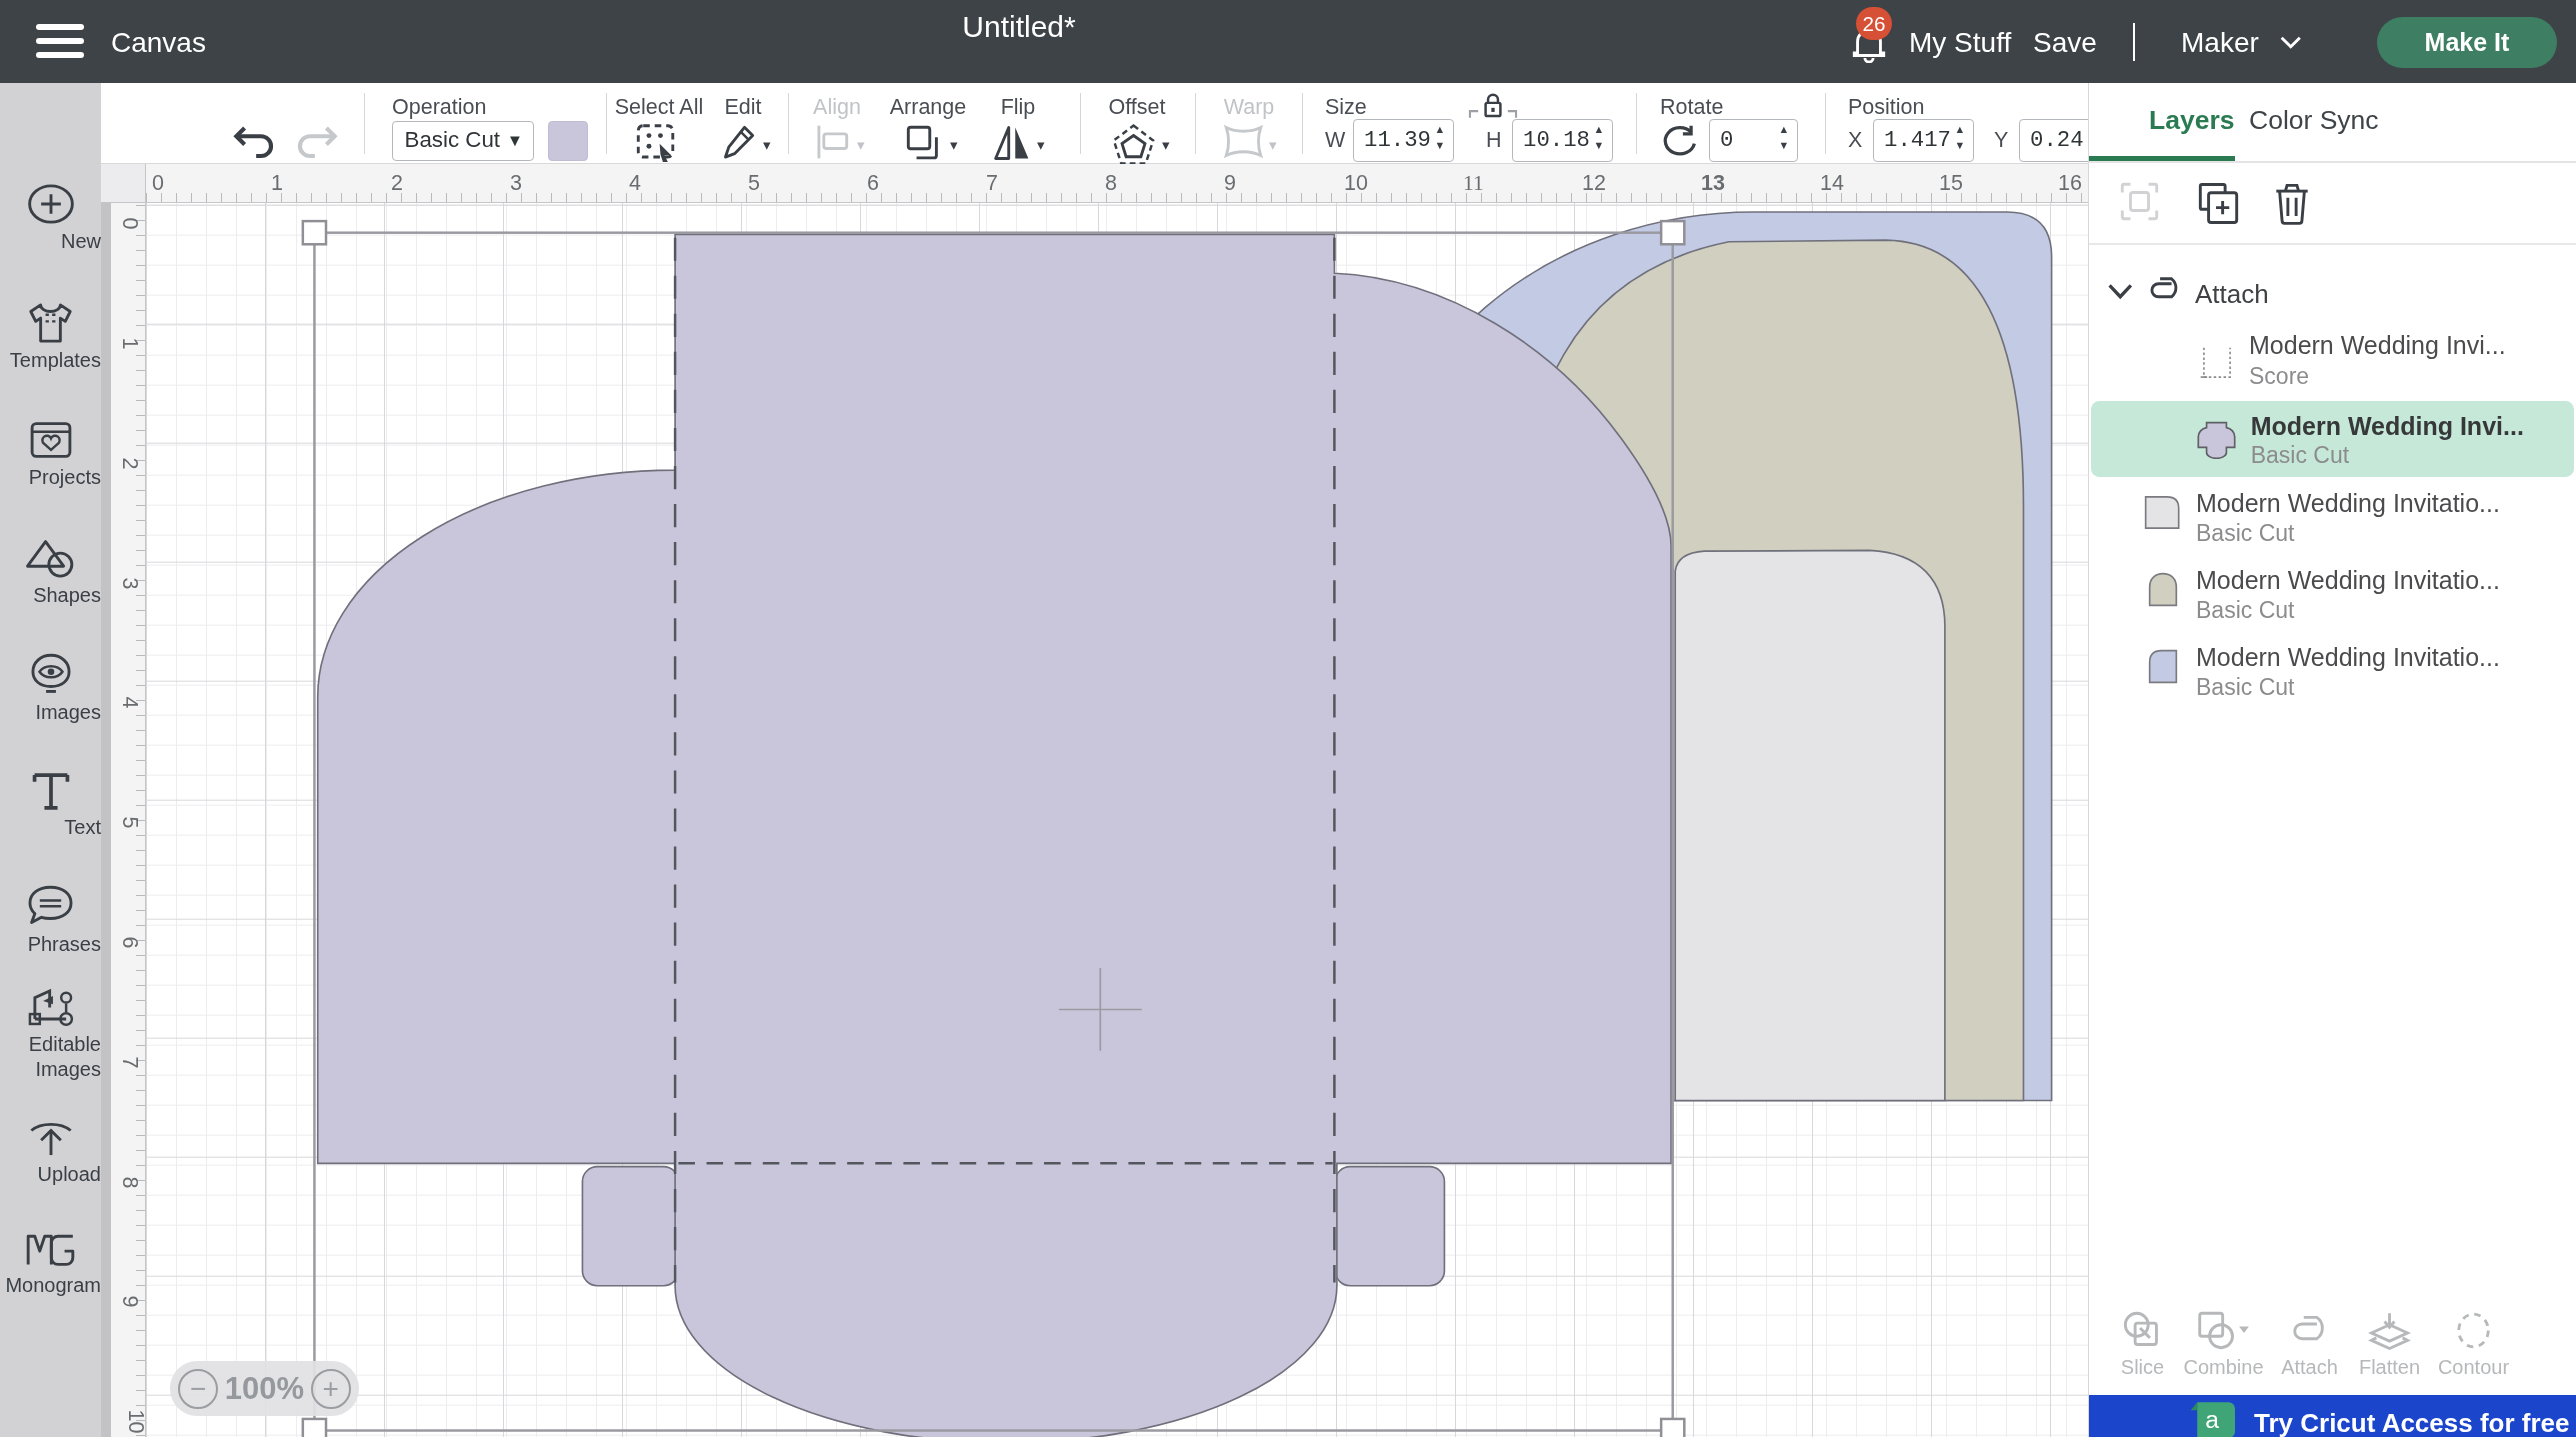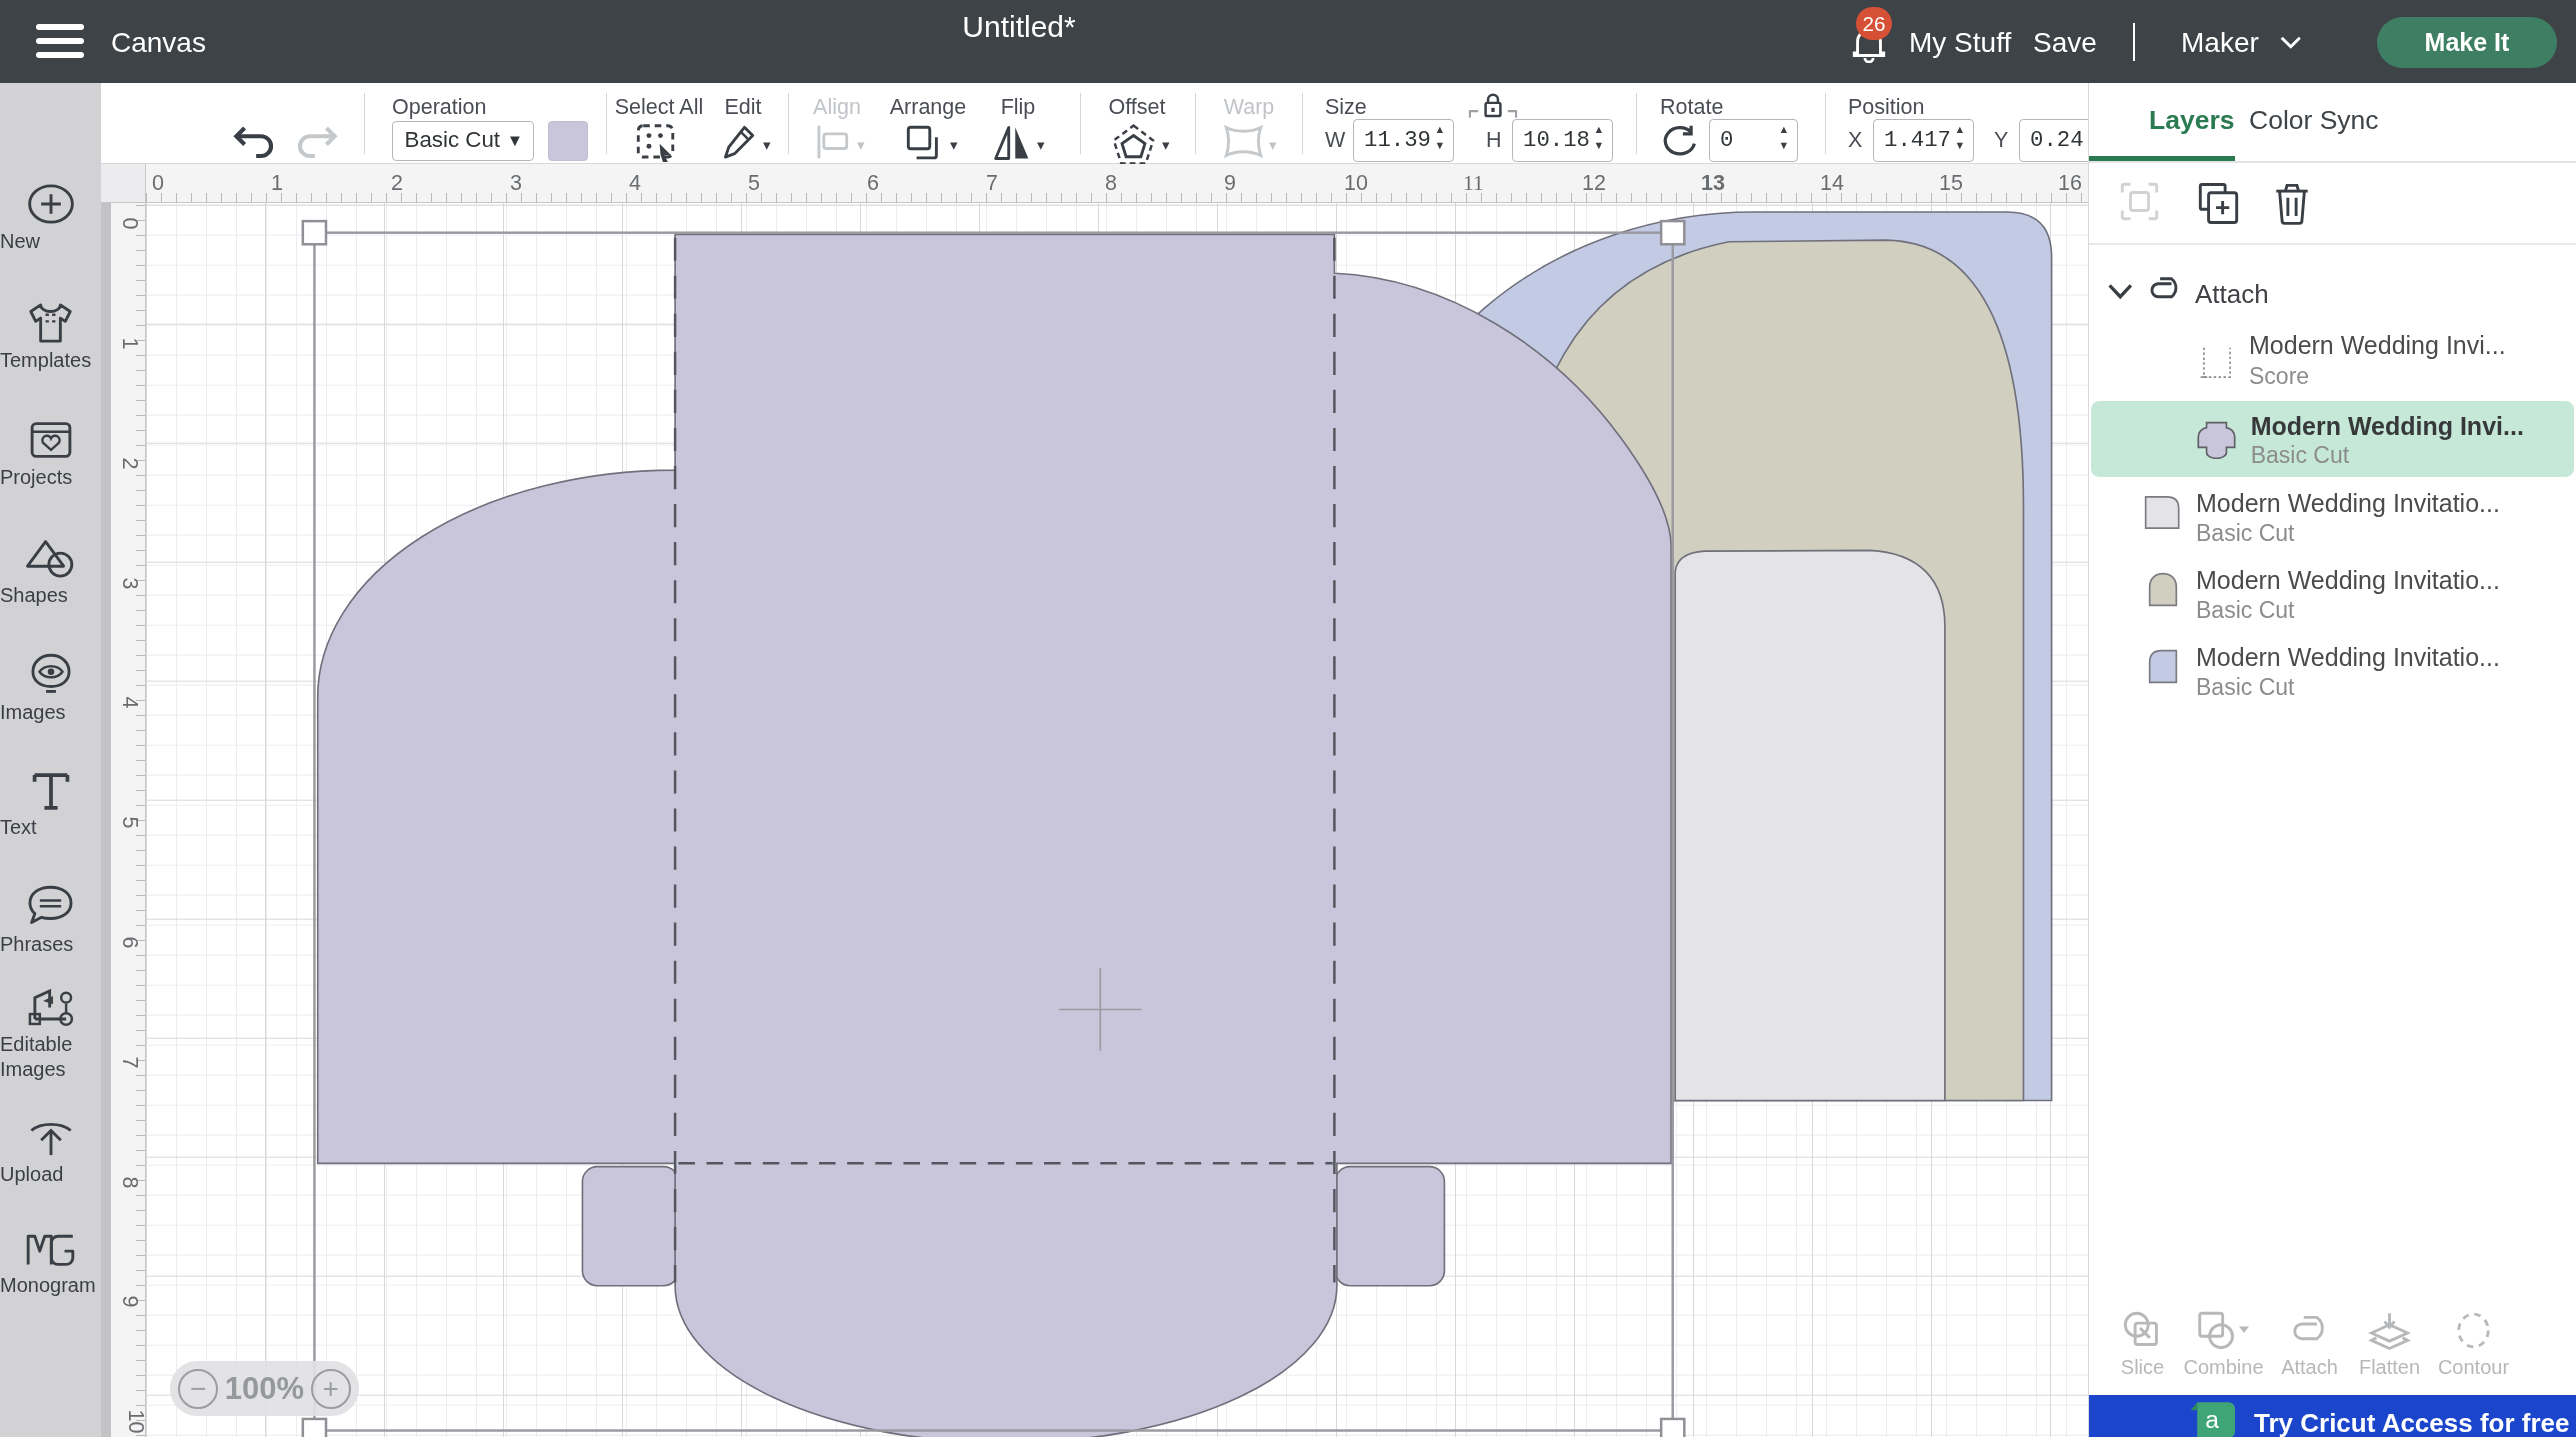--- a/index.html
+++ b/index.html
@@ -14,21 +14,21 @@
   .hd-title { position:absolute; left:1019px; top:10px; transform:translateX(-50%); font-size:30px; }
   .hd-bell { position:absolute; left:1851px; top:25px; width:36px; height:38px; }
   .hd-badge { position:absolute; left:1856px; top:6.6px; min-width:36px; height:33px; border-radius:16.5px; background:#d65036; color:#fff; font-size:20.7px; text-align:center; line-height:33px; padding:0 5px; }
   .hd-link { position:absolute; top:27px; font-size:28px; color:#fff; cursor:pointer; }
   .hd-divider { position:absolute; left:2133px; top:23px; width:1.7px; height:38px; background:#ffffff; }
   .hd-chev { position:absolute; left:2280px; top:36px; width:21.5px; height:13.2px; }
   .makeit { position:absolute; left:2377px; top:16.5px; width:180px; height:51px; border-radius:26px; background:#3e7e62; color:#fff; font-size:25px; font-weight:bold; text-align:center; line-height:51px; cursor:pointer; }
 
   
   #sidebar { position:absolute; left:0; top:83px; width:101px; height:1355px; background:#d2d2d4; }
-  .sb-item { position:absolute; left:0; width:101px; text-align:left; color:#3a3f46; cursor:pointer; }
+  .sb-item { position:absolute; left:0; width:101px; text-align:right; color:#3a3f46; cursor:pointer; }
   .sb-item svg { display:block; margin:0 auto; }
   .sb-label { font-size:20px; margin-top:3.3px; line-height:23px; }
 
   
   #toolbar { position:absolute; left:101px; top:83px; width:1987px; height:81px; background:#fff; border-bottom:1.7px solid #d9d9db; }
   .tb-label { position:absolute; top:11.6px; font-size:21.5px; color:#4a4e54; }
   .tb-label.center { transform:translateX(-50%); }
   .tb-label.dis { color:#c0c3c7; }
   .tb-div { position:absolute; top:10px; width:0.8px; height:61px; background:#d4d6d8; }
   .tb-select { position:absolute; left:291px; top:38px; width:142px; height:40px; border:1.7px solid #b3b7bc; border-radius:4.1px; font-size:22.3px; color:#2f3437; background:#fff; padding-left:11.6px; line-height:36px; cursor:pointer; }

